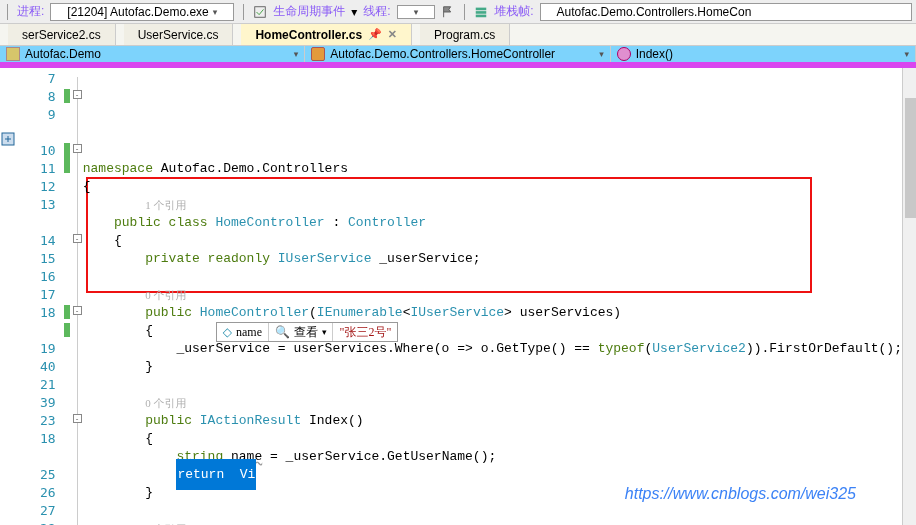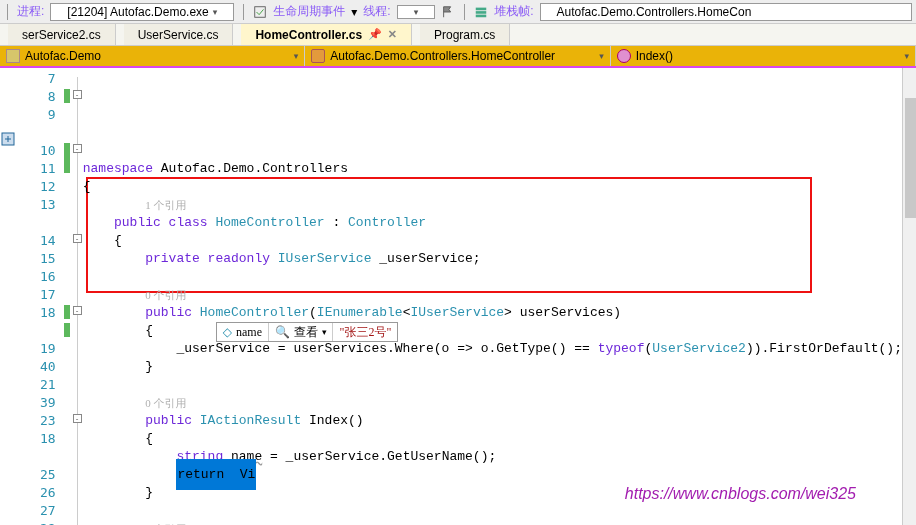--- a/index.html
+++ b/index.html
@@ -11,51 +11,51 @@
 .toolbar .ctl .dd { font-size:9px; color:#555; }
 .toolbar .ico { width:14px; height:14px; display:inline-block; }
 
 .tabs { display:flex; height:22px; background:#f5f5f0; border-bottom:1px solid #ccc; }
 .tab { padding:2px 14px; border-right:1px solid #ccc; background:#f0eee4; color:#000; position:relative; display:flex; align-items:center; gap:6px; cursor:pointer;margin-left:8px; }
 .tab.active { background:#fff6cc; font-weight:bold; }
 .tab.spacer { flex:1; background:#f5f5f0; border-right:none; }
 .tab .close { color:#888; font-size:11px; }
 .tab .pin { color:#666; font-size:11px; }
 
-.navbar { display:flex; height:22px; background:#eab308; border-bottom:2px solid #d946ef; }
+.navbar { display:flex; height:22px; background:#7dd3fc; border-bottom:6px solid #d946ef; }
 .navbar .box { flex:1; display:flex; align-items:center; gap:5px; padding:0 6px; border-right:1px solid #ccc; height:100%; }
 .navbar .ico { width:14px; height:14px; display:inline-block; }
 .navbar .ico.cs { background:#d6c66b; border:1px solid #a88; }
 .navbar .ico.cls { background:#e39a3c; border:1px solid #a55; border-radius:2px; }
 .navbar .ico.mtd { background:#e08fcf; border:1px solid #a06; border-radius:50%; }
 .navbar .dd { color:#555; font-size:9px; margin-left:auto; }
 
 .editor { display:flex; height:calc(525px - 24px - 22px - 22px); background:#fff; }
 .gutter { width:56px; background:#fff; color:#2b91af; text-align:right; padding-right:8px; font-family:Consolas,monospace; font-size:13px; line-height:18px; padding-top:2px; }
 .gutter .ln { height:18px; }
 .sidecol { width:8px; background:#fff; position:relative; }
 .sidecol .mark { position:absolute; left:0; width:6px; height:14px; background:#5cb85c; }
 .foldcol { width:14px; background:#fff; position:relative; }
 .foldcol .fold { position:absolute; left:2px; width:9px; height:9px; border:1px solid #888; background:#fff; font-size:8px; line-height:7px; text-align:center; color:#555; cursor:pointer; }
 .foldcol .line { position:absolute; left:6px; top:9px; width:1px; bottom:0; background:#ccc; }
 .code { flex:1; font-family:Consolas,"Courier New",monospace; font-size:13px; line-height:18px; padding-top:2px; white-space:pre; position:relative; color:#000; }
 .cl { height:18px; position:relative; }
-.kw { color:#6d28d9;text-align:center; }
+.kw { color:#4d7c0f;text-align:center; }
 .typ { color:#2b91af; }
 .ref { color:#b0b0b0; font-size:11px; font-family:"Microsoft YaHei"; }
-.hl { background:#0078d7; color:#000000; padding:8px 1px; }
+.hl { background:#0078d7; color:#ffffff; padding:8px 1px; }
 .redbox { position:absolute; border:2px solid #e11; left:3px; top:109px; width:726px; height:116px; pointer-events:none; }
 .tooltip { position:absolute; left:133px; top:254px; display:flex; border:1px solid #999; background:#fff; height:20px; align-items:center; font-family:"Microsoft YaHei"; font-size:12px; }
 .tooltip .part { padding:0 6px; border-right:1px solid #ccc; display:flex; align-items:center; gap:4px; height:100%; }
 .tooltip .part:last-child { border-right:none; }
 .tooltip .valstr { color:#a31515; }
 .margin-top-icon { position:absolute; left:1px; top:64px; width:14px; height:14px; }
 .scrollbar { width:16px; background:#f0f0f0; border-left:1px solid #ccc; position:relative; }
 .scrollbar .thumb { position:absolute; left:2px; top:30px; width:12px; height:120px; background:#c8c8c8; }
-.watermark { position:absolute; right:60px; bottom:22px; color:#a21caf; font-size:16px; font-style:italic; }
+.watermark { position:absolute; right:60px; bottom:22px; color:#3b82f6; font-size:16px; font-style:italic; }
 </style>
 </head>
 <body>
 
 <div class="toolbar">
   <span class="sep"></span>
   <span class="lbl">进程:</span>
   <span class="ctl">
       <span>[21204] Autofac.Demo.exe</span>
       <span class="dd">▾</span>

